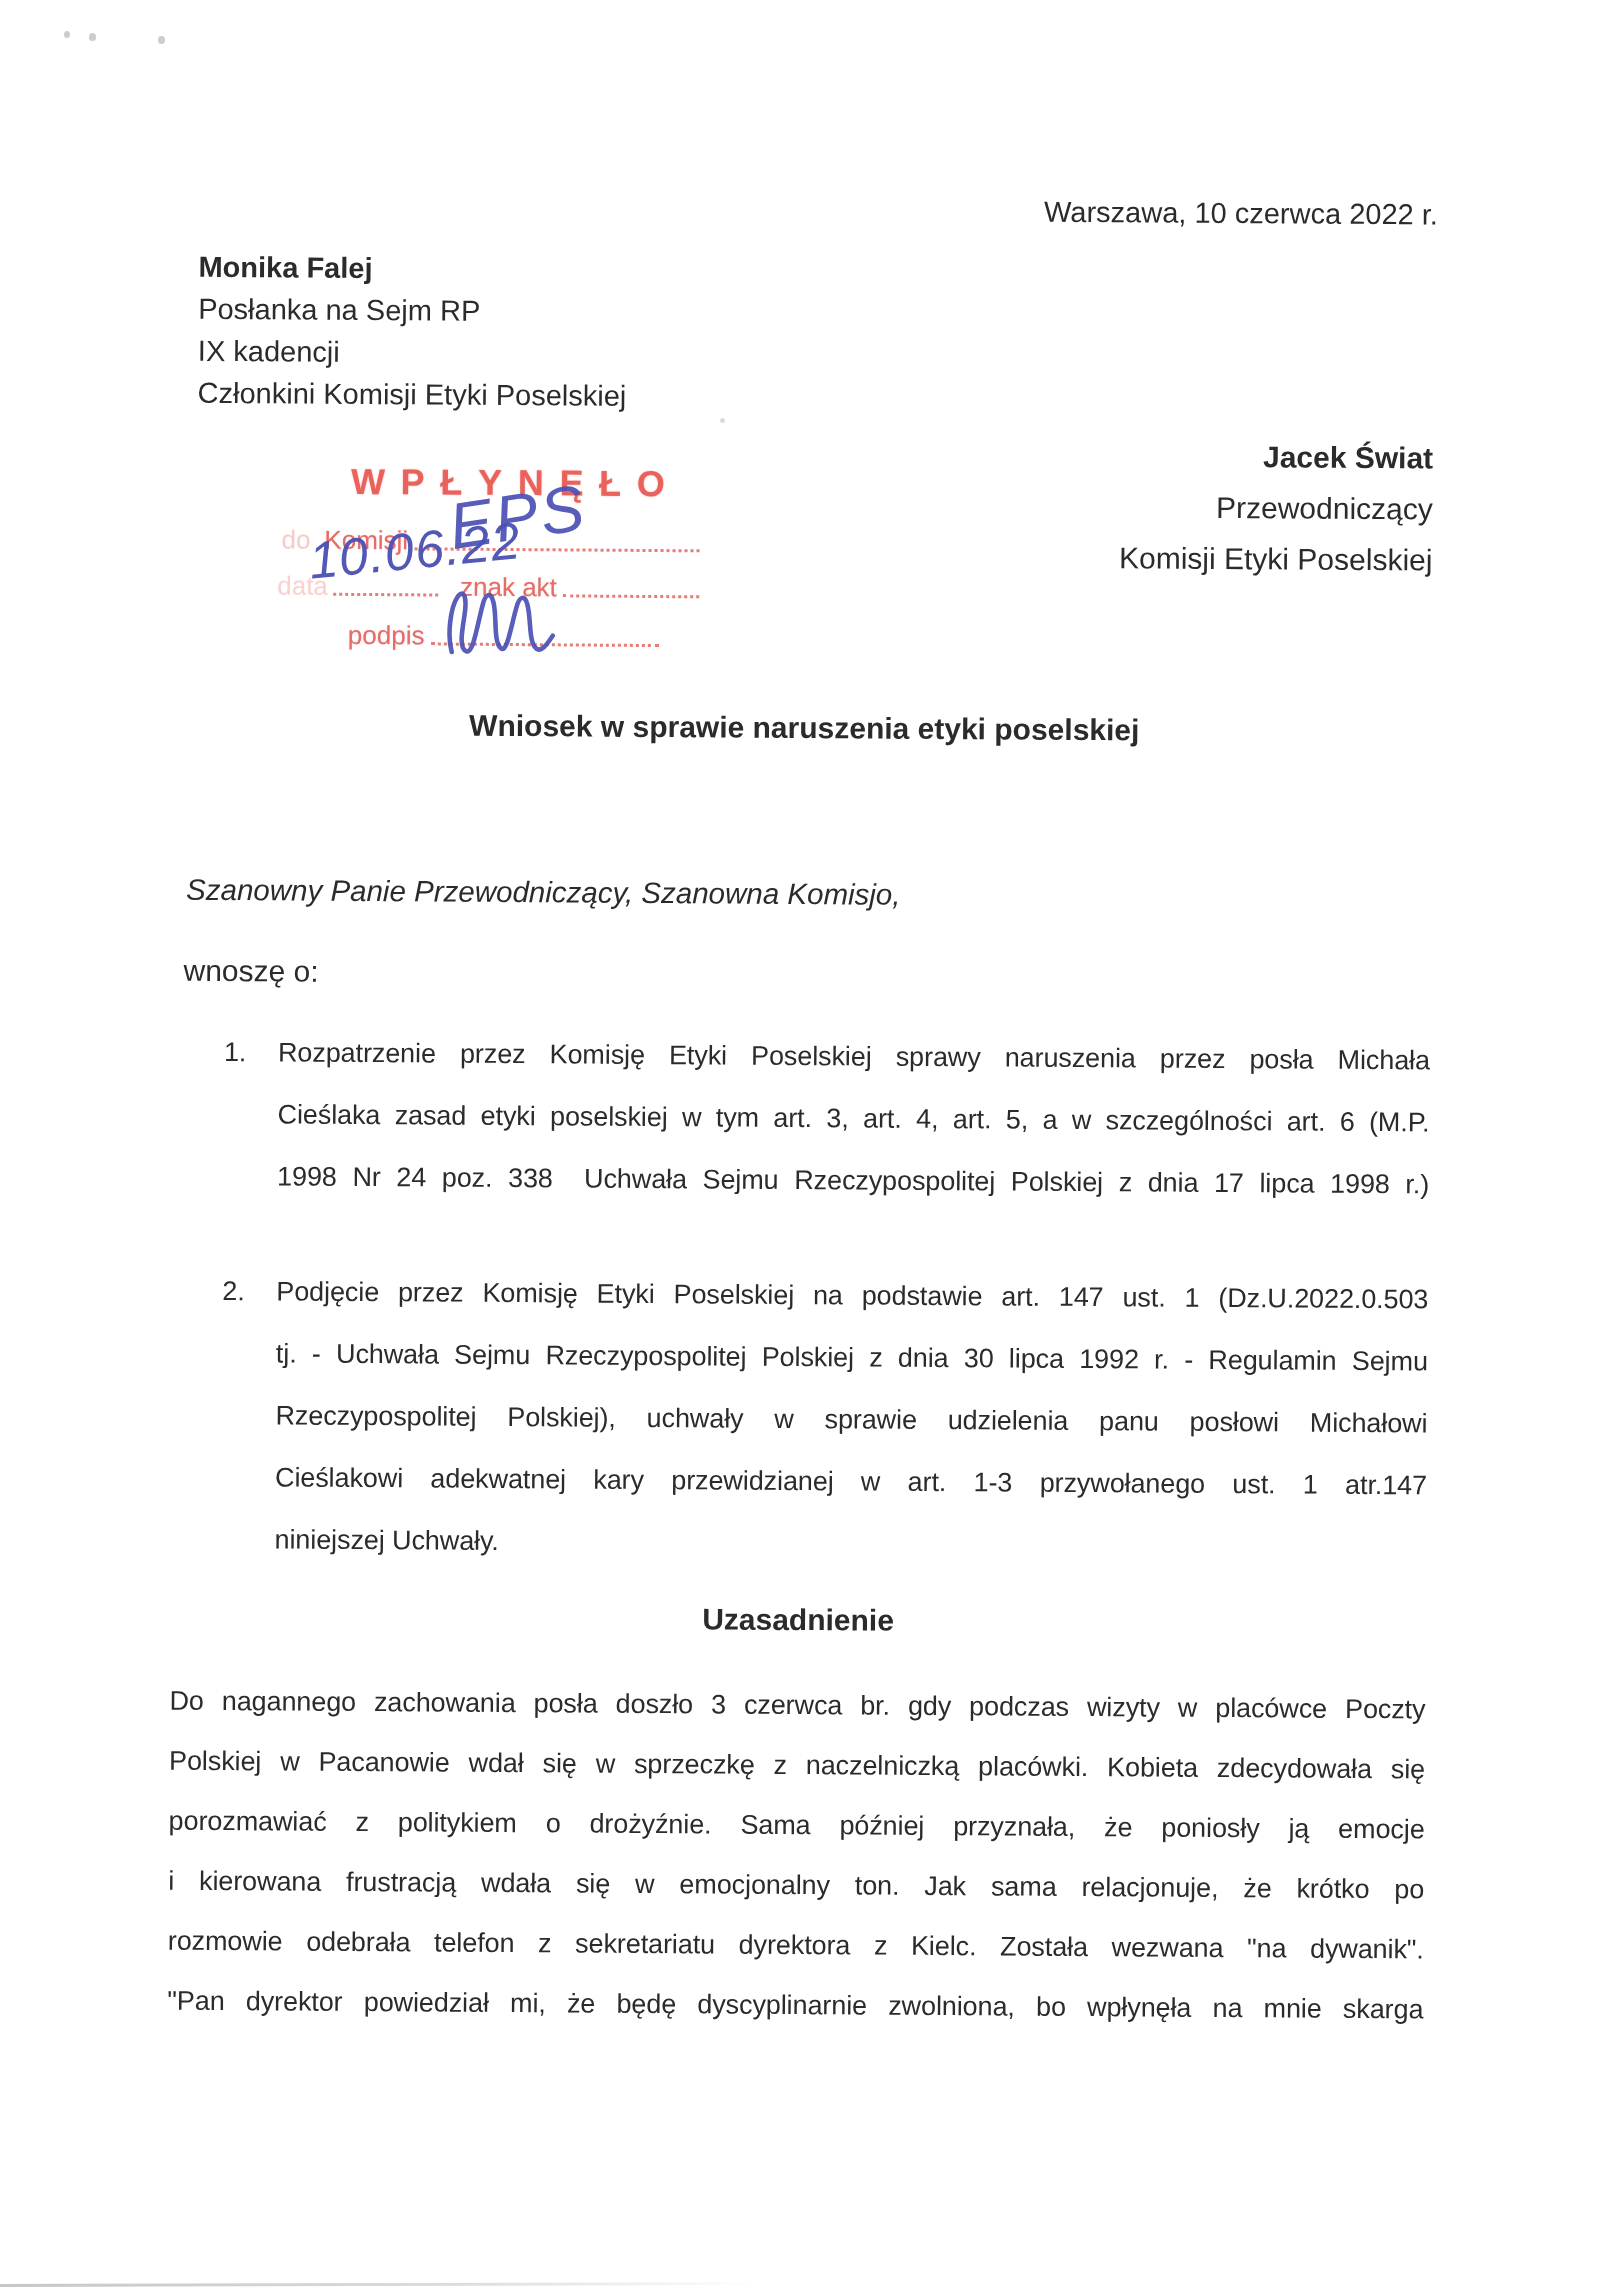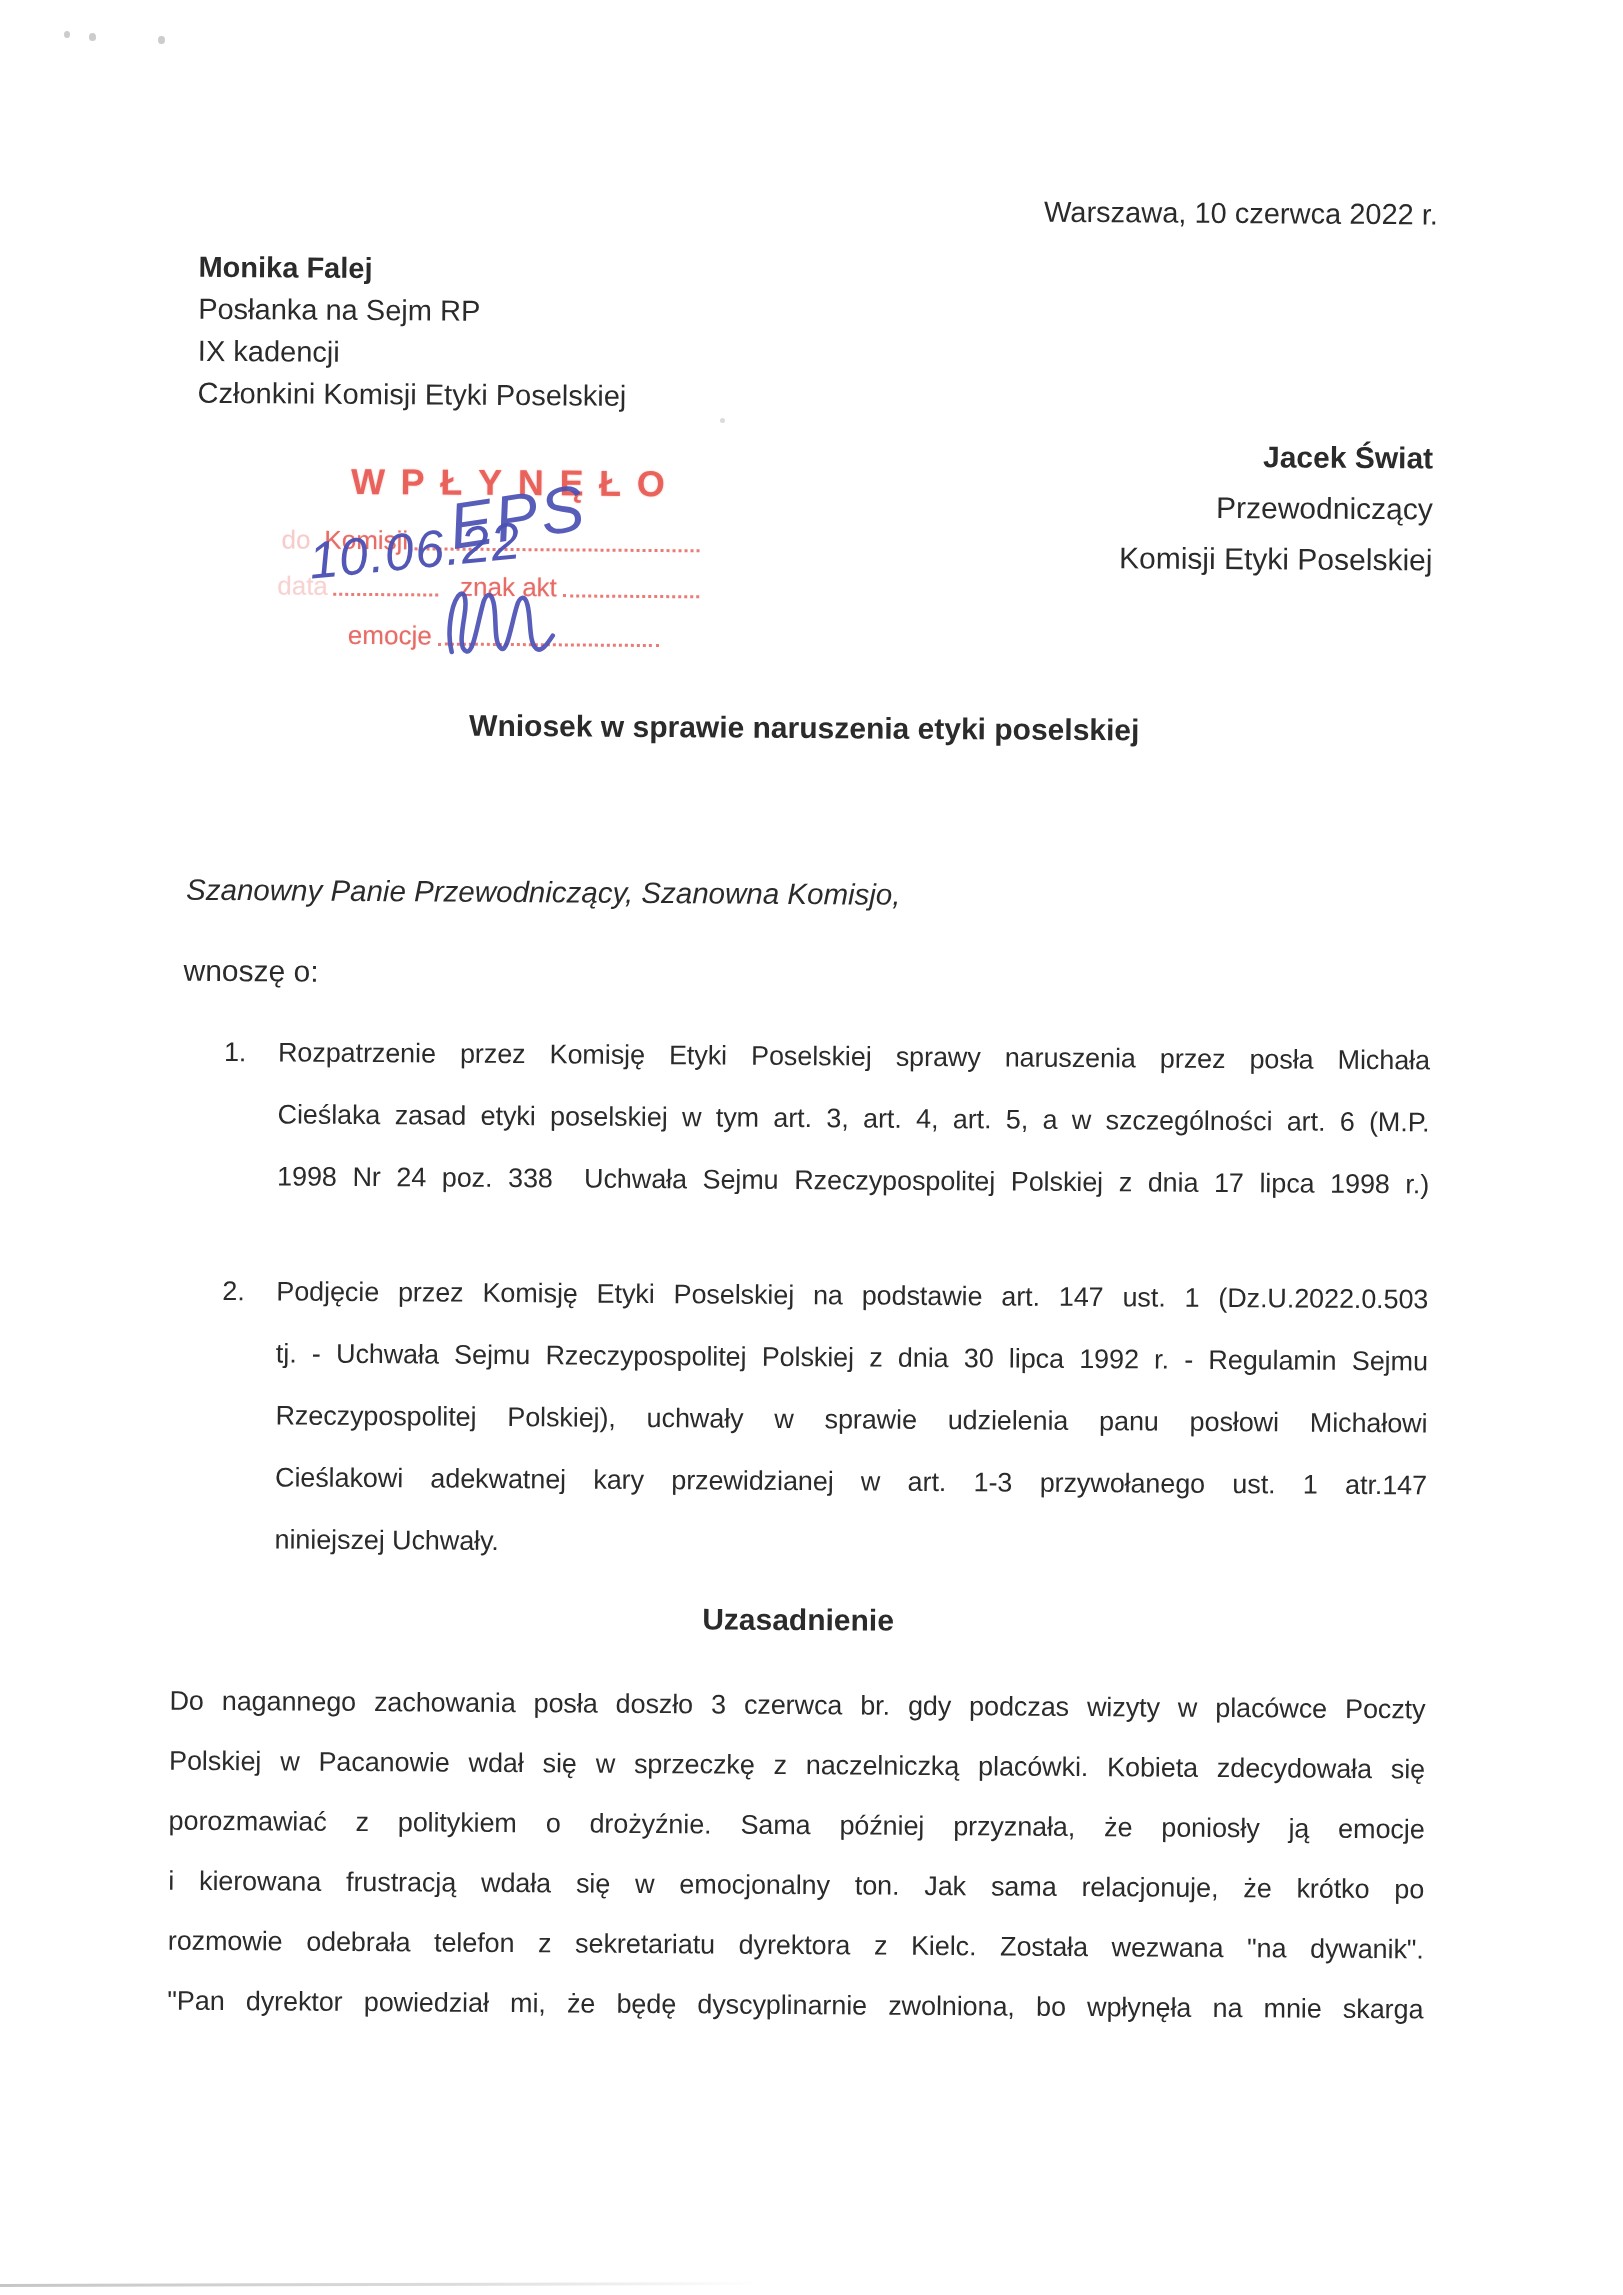--- a/index.html
+++ b/index.html
@@ -97,21 +97,21 @@
       </div>
 
       <div class="srow row2">
         <span class="slabel vfaded">data</span>
         <span class="dotseg" style="width:105px;"></span>
         <span class="slabel" style="margin-left:22px;">znak akt</span>
         <span class="dotfill"></span>
       </div>
 
       <div class="srow row3">
-        <span class="slabel">emocje</span>
+        <span class="slabel">podpis</span>
         <span class="dotfill"></span>
       </div>
 
       <div class="hw-committee ink">EPS</div>
       <div class="hw-date ink">10.06.22</div>
 
       <div class="signature">
         <svg width="118" height="79" viewBox="0 0 180 120">
           <path d="M12,104 C5,80 9,36 21,19 C31,7 35,23 31,49 C27,75 23,100 35,103 C45,106 51,61 59,31 C63,15 71,11 75,27 C81,49 75,88 87,98 C97,106 103,59 111,33 C115,19 123,15 127,31 C133,53 129,88 141,98 C149,104 159,89 166,78" stroke="#4a50b4" fill="none" stroke-width="7" stroke-linecap="round" opacity="0.92"></path>
         </svg>

